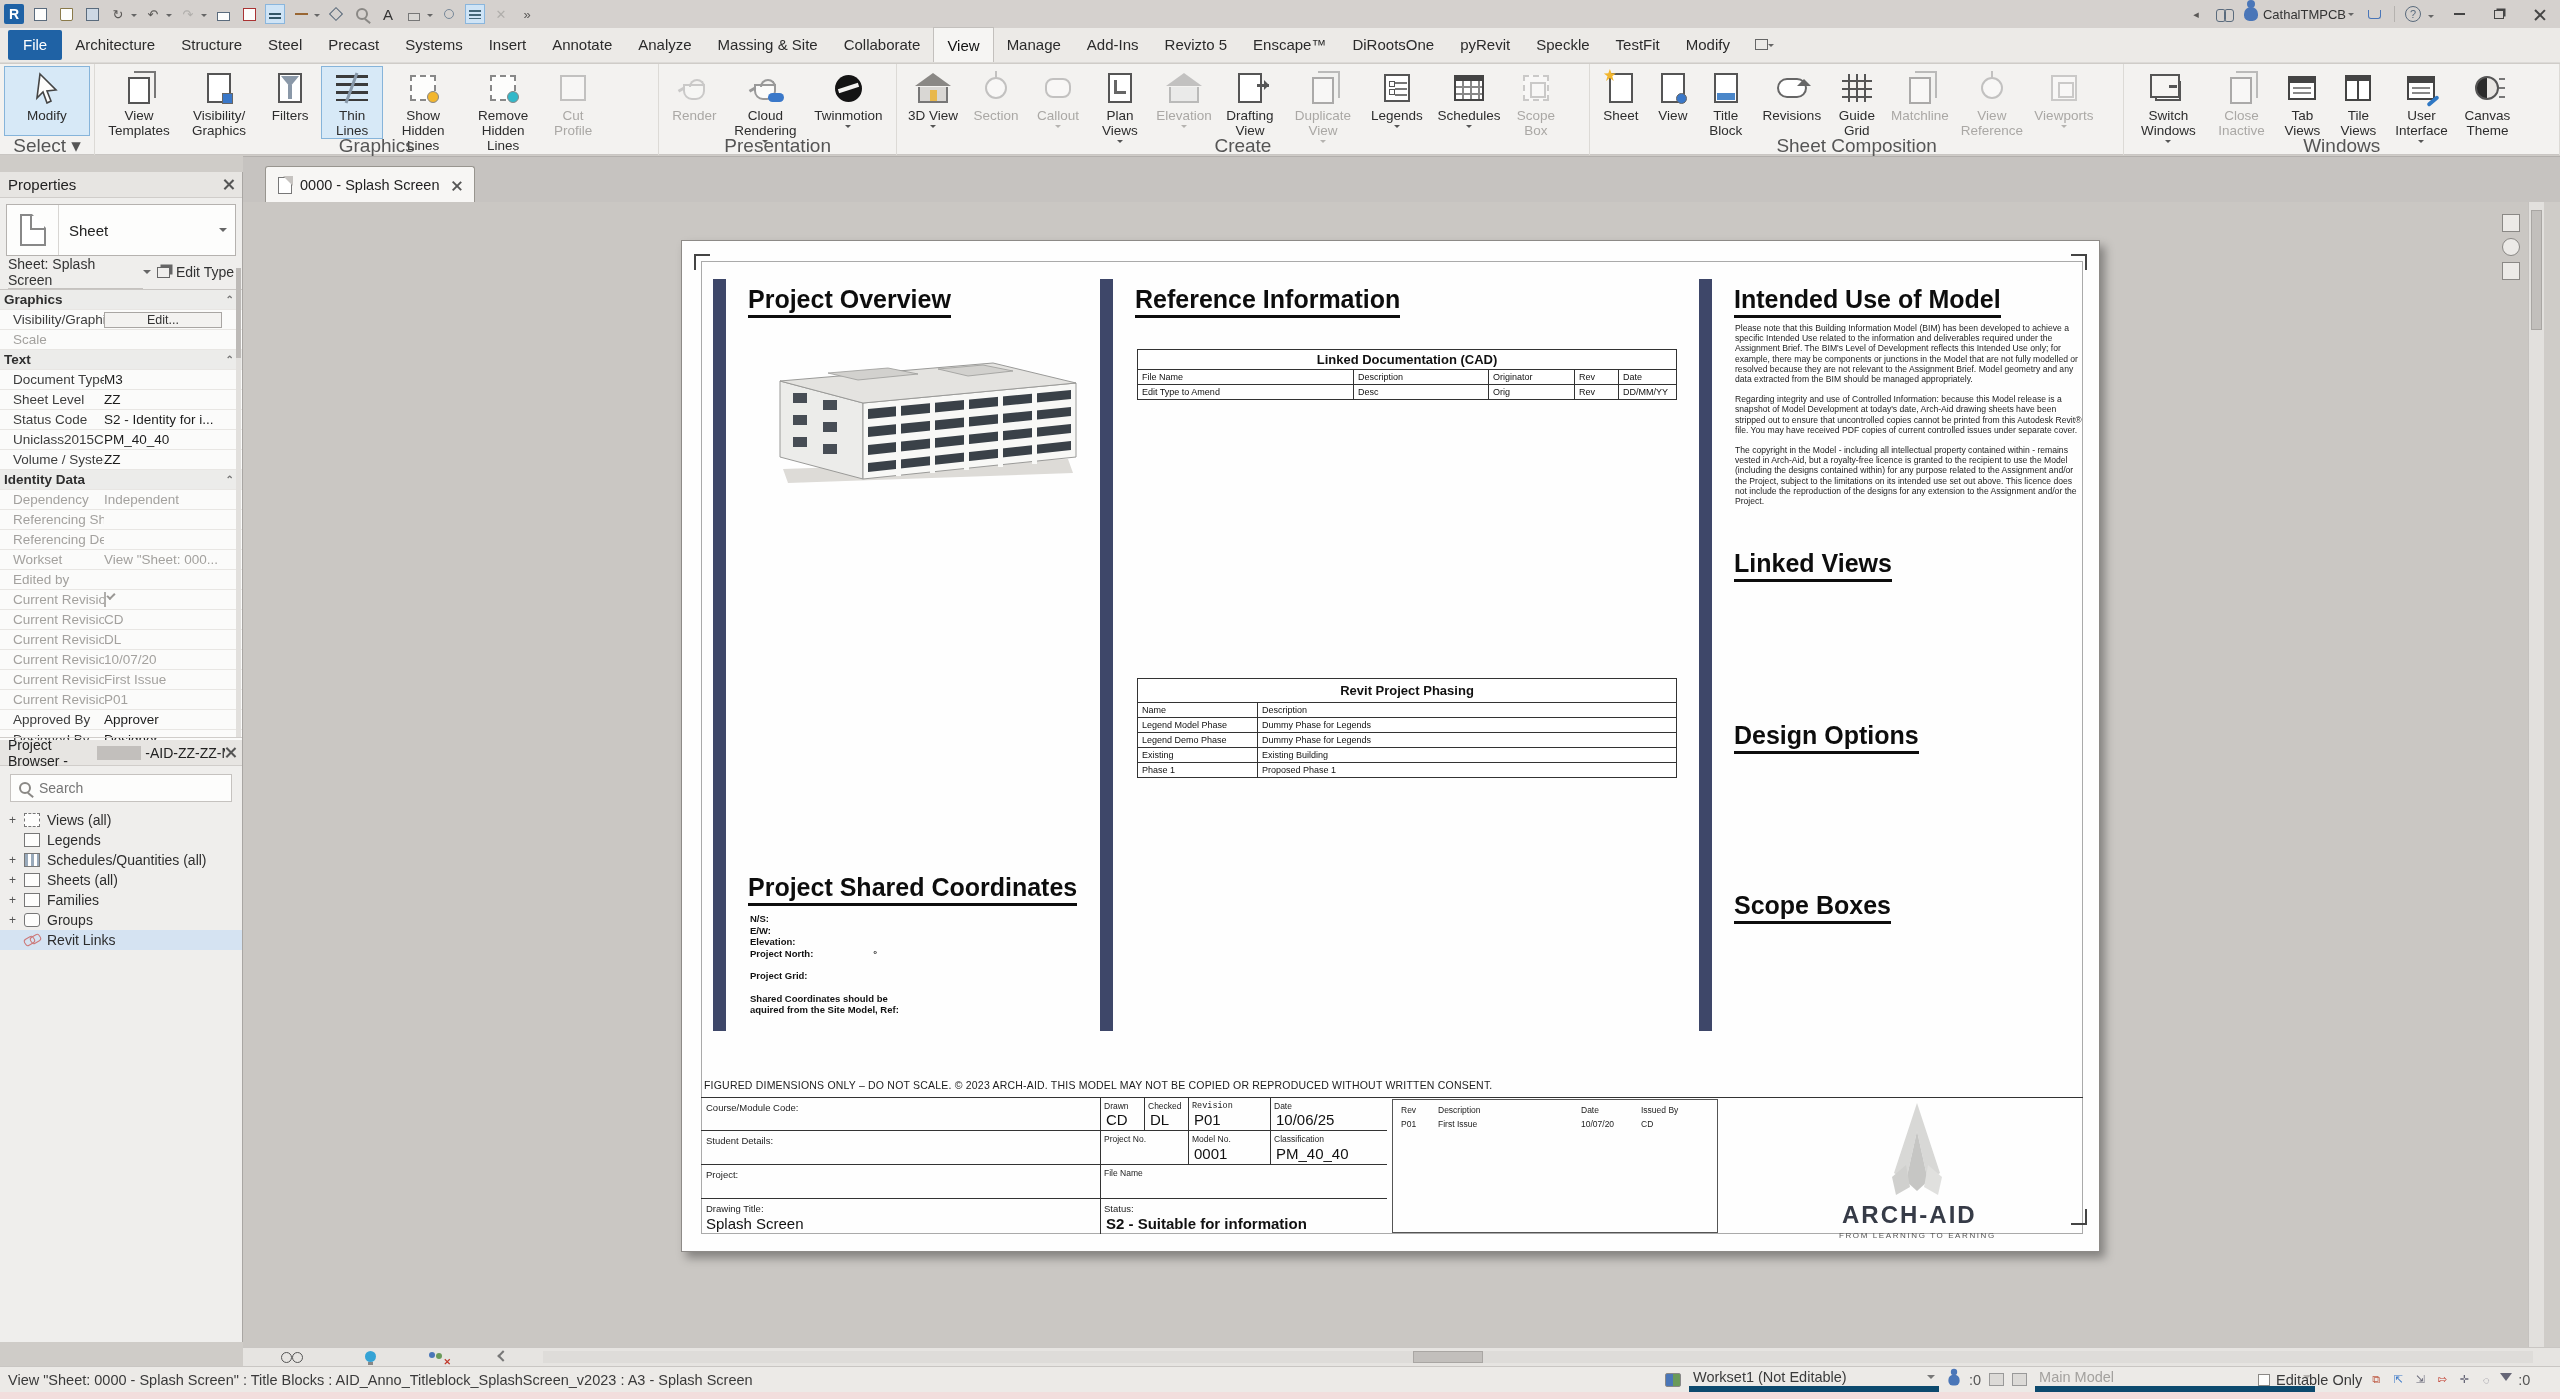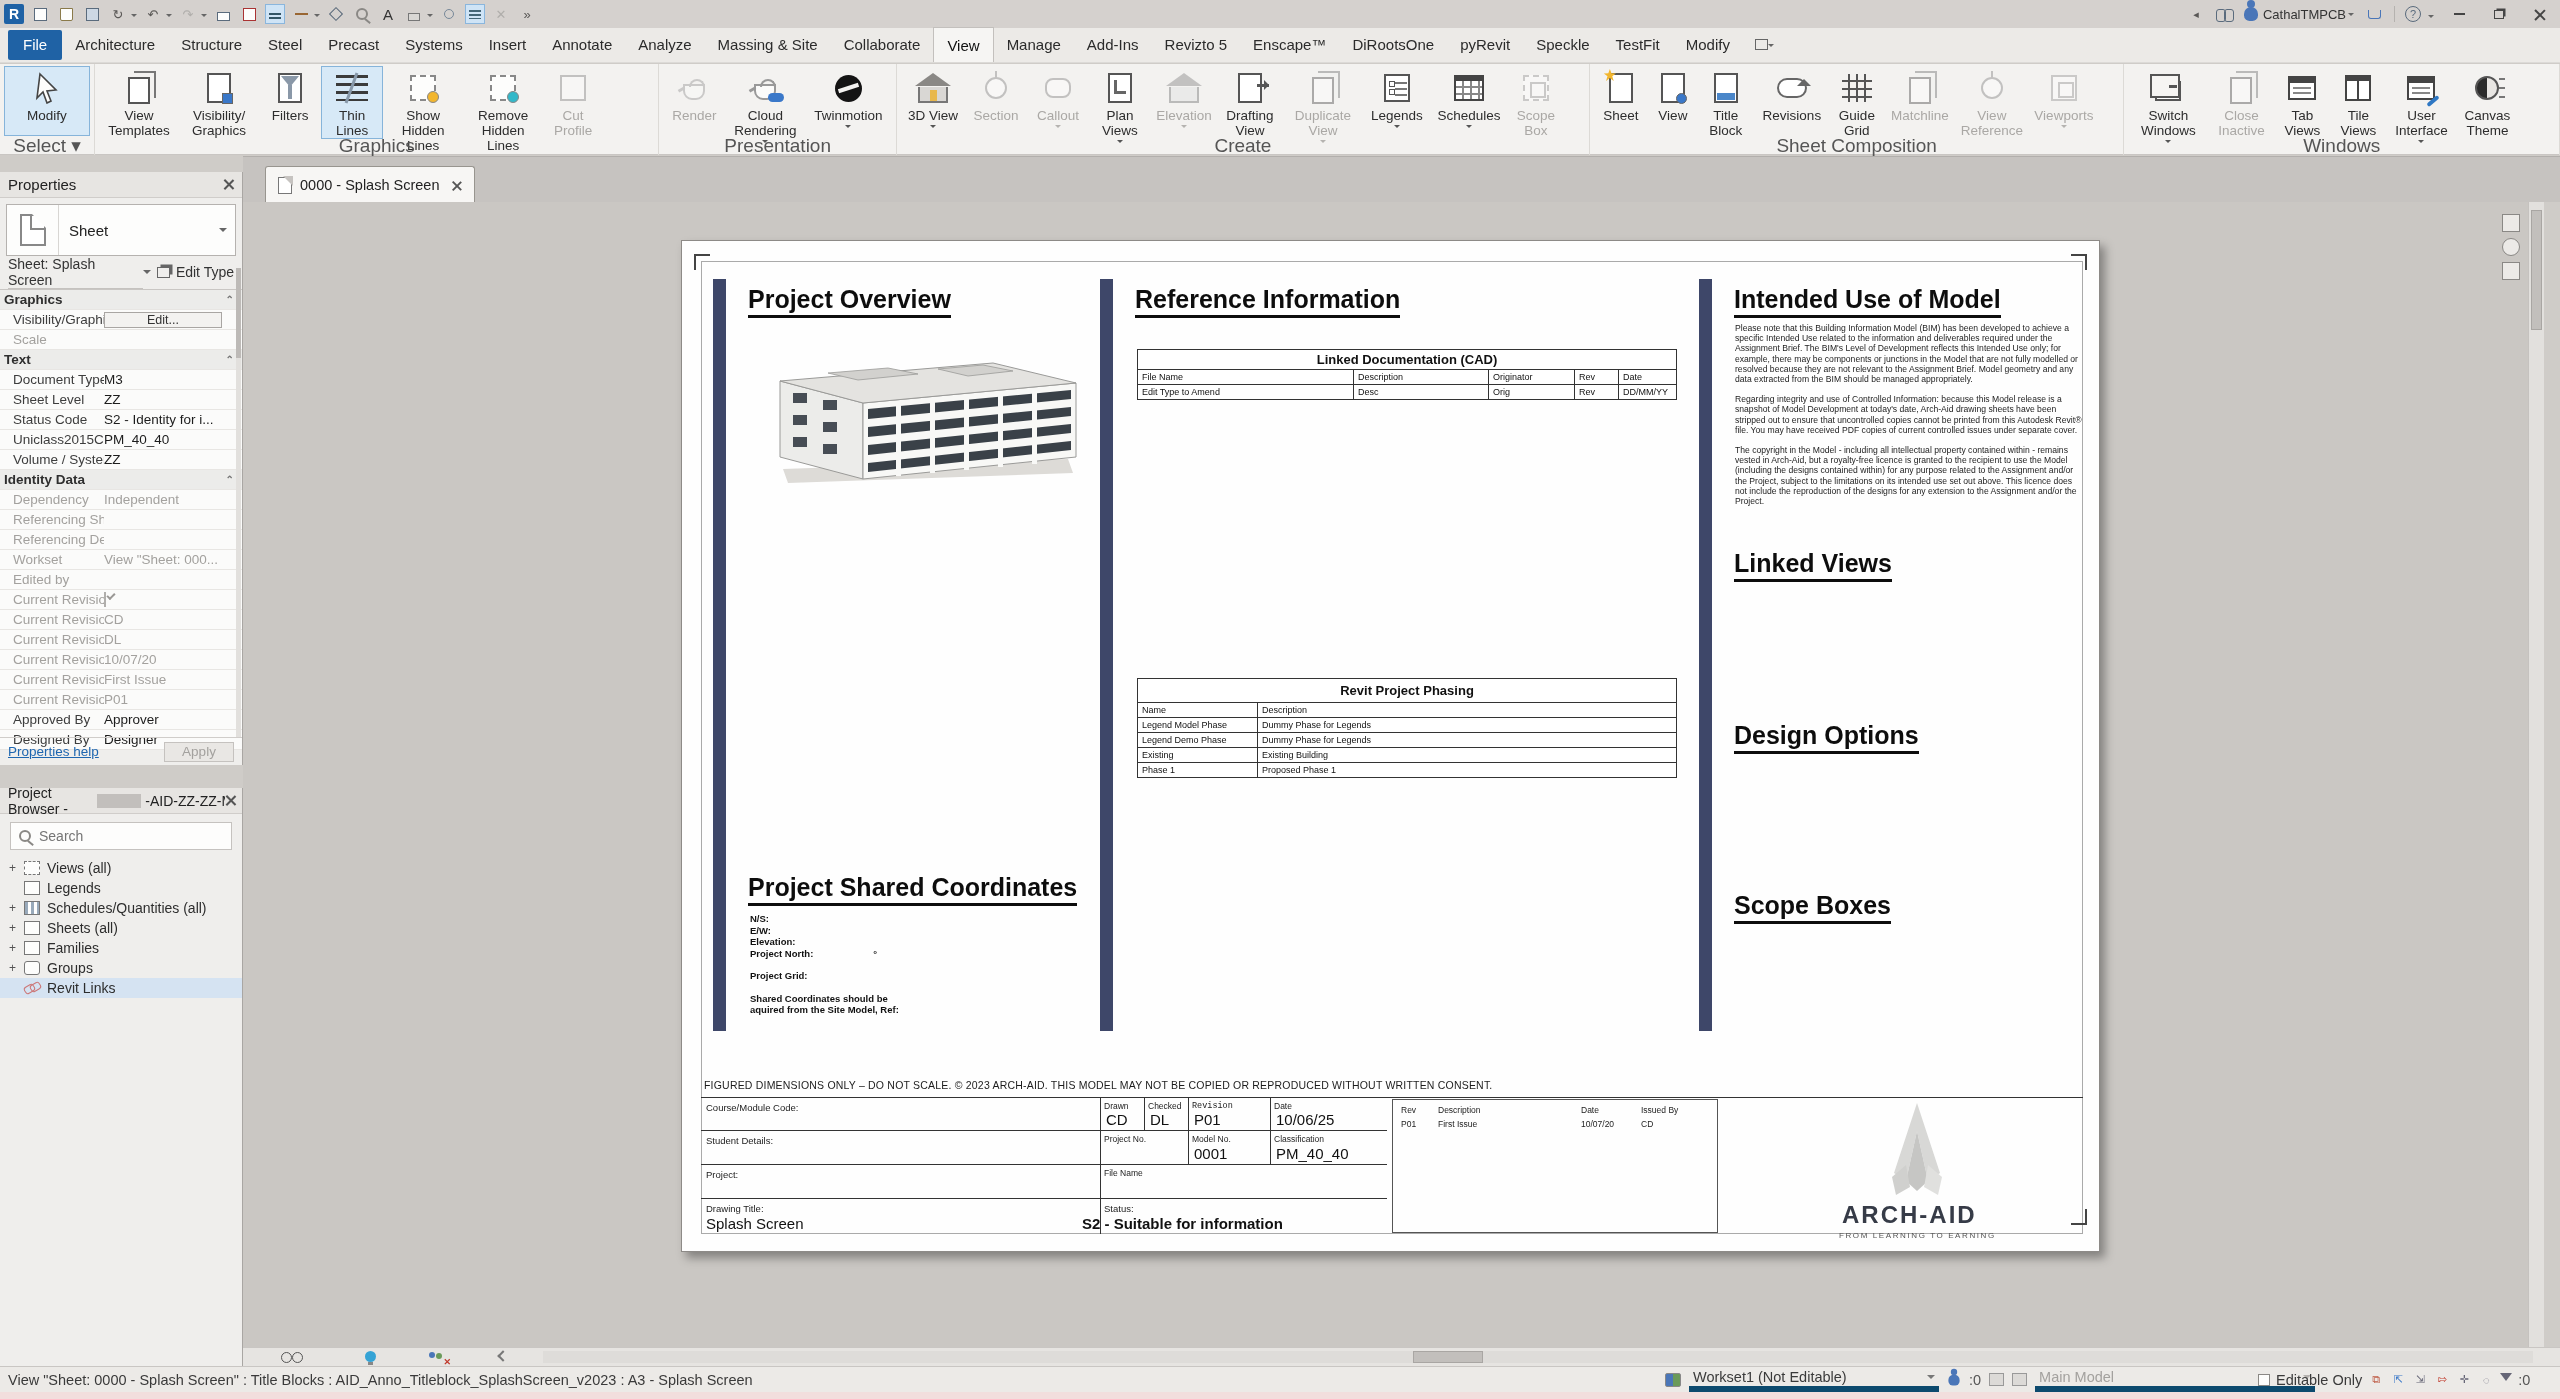--- a/index.html
+++ b/index.html
@@ -143,21 +143,21 @@
   .prow.dis .pl,.prow.dis .pv { color:#a3a19e; }
   .editbtn { width:118px; height:16px; border:1px solid #a9a6a3; background:#f3f2f0; font-size:12.5px; color:#333; display:flex; align-items:center; justify-content:center; }
   .pcheck { width:12px; height:12px; border:1px solid #b0aeab; background:#e8e6e3; position:relative; }
   .pcheck:before { content:""; position:absolute; left:2px; top:1px; width:6px; height:3px; border-left:2px solid #9a9895; border-bottom:2px solid #9a9895; transform:rotate(-45deg); }
   .pscroll { position:absolute; right:1px; top:96px; width:5px; height:470px; background:#e2e0dd; }
   .pscroll .thumb { width:5px; height:90px; background:#bdbab7; }
   .helprow { position:absolute; left:0; bottom:0; width:100%; height:28px; display:flex; align-items:center; padding:0 8px; border-top:1px solid #d0cdca; }
   .helplink { font-size:13.5px; color:#1e66b0; text-decoration:underline; }
   .applybtn { margin-left:auto; width:70px; height:20px; border:1px solid #c5c2bf; background:#e9e7e4; color:#a3a19e; font-size:13.5px; display:flex; align-items:center; justify-content:center; }
 
-  #browser { top:788px; height:602px; position:absolute; }
+  #browser { top:740px; height:602px; position:absolute; }
   .redact { display:inline-block; width:56px; height:14px; background:#c2bfbc; margin:0 4px; }
   .search { margin:8px 10px; height:28px; background:#fdfdfc; border:1px solid #c5c2bf; display:flex; align-items:center; padding:0 8px; gap:8px; }
   .mag { width:12px; height:12px; border:2px solid #8a8885; border-radius:50%; position:relative; }
   .mag:before { content:""; position:absolute; right:-5px; bottom:-4px; width:7px; height:2px; background:#8a8885; transform:rotate(40deg); }
   .search input { border:none; outline:none; background:transparent; font-size:14px; color:#333; width:170px; font-family:"Liberation Sans",sans-serif; }
   .trow { height:20px; display:flex; align-items:center; font-size:14px; color:#2d2d2d; padding-left:8px; gap:7px; }
   .trow.sel { background:#d5e3f2; }
   .texp { width:9px; text-align:center; font-size:12px; color:#555; }
   .tic { width:16px; height:14px; border:1.5px solid #777; background:#fdfdfc; position:relative; }
   .tic.link { border:none; background:none; }
@@ -910,21 +910,21 @@
     <div class="tb-val" style="left:512px;top:870px;">P01</div>
     <div class="tb-label" style="left:592px;top:860px;">Date</div>
     <div class="tb-val" style="left:594px;top:870px;">10/06/25</div>
     <div class="tb-label" style="left:422px;top:893px;">Project No.</div>
     <div class="tb-label" style="left:510px;top:893px;">Model No.</div>
     <div class="tb-val" style="left:512px;top:904px;">0001</div>
     <div class="tb-label" style="left:592px;top:893px;">Classification</div>
     <div class="tb-val" style="left:594px;top:904px;">PM_40_40</div>
     <div class="tb-label" style="left:422px;top:927px;">File Name</div>
     <div class="tb-label" style="left:422px;top:962px;font-size:9.5px;">Status:</div>
-    <div class="tb-val b" style="left:400px;top:974px;">S2 - Suitable for information</div>
+    <div class="tb-val b" style="left:424px;top:974px;">S2 - Suitable for information</div>
 
     <div style="position:absolute;left:710px;top:858px;width:326px;height:134px;border:1px solid #555;font-size:8.5px;color:#222;">
       <span style="position:absolute;left:8px;top:5px;">Rev</span>
       <span style="position:absolute;left:45px;top:5px;">Description</span>
       <span style="position:absolute;left:188px;top:5px;">Date</span>
       <span style="position:absolute;left:248px;top:5px;">Issued By</span>
       <span style="position:absolute;left:8px;top:19px;">P01</span>
       <span style="position:absolute;left:45px;top:19px;">First Issue</span>
       <span style="position:absolute;left:188px;top:19px;">10/07/20</span>
       <span style="position:absolute;left:248px;top:19px;">CD</span>

